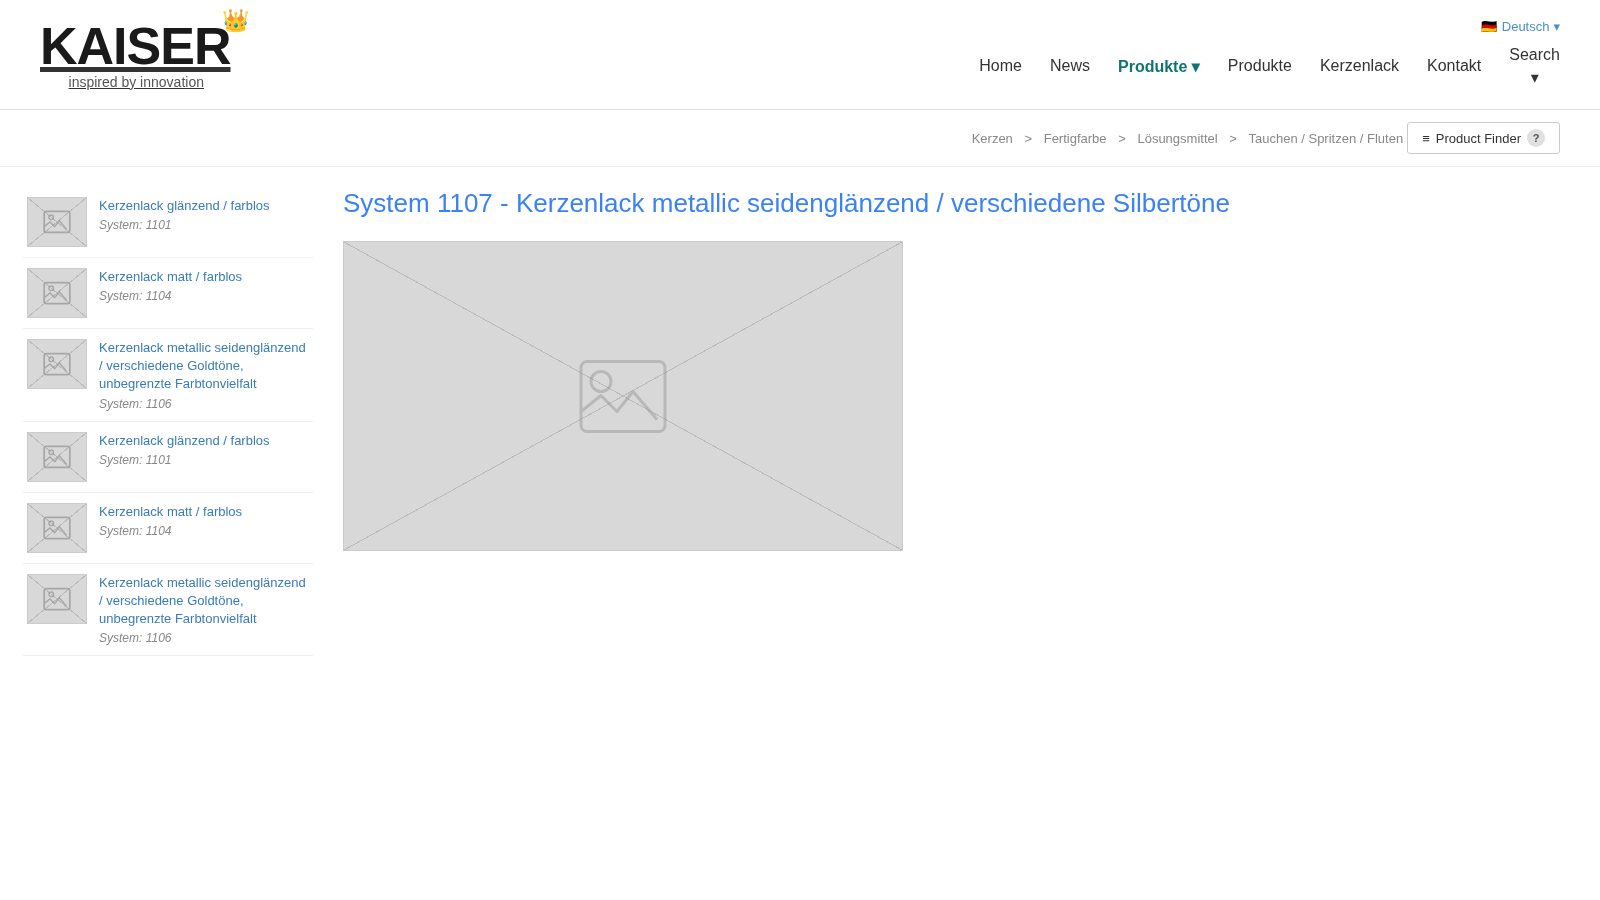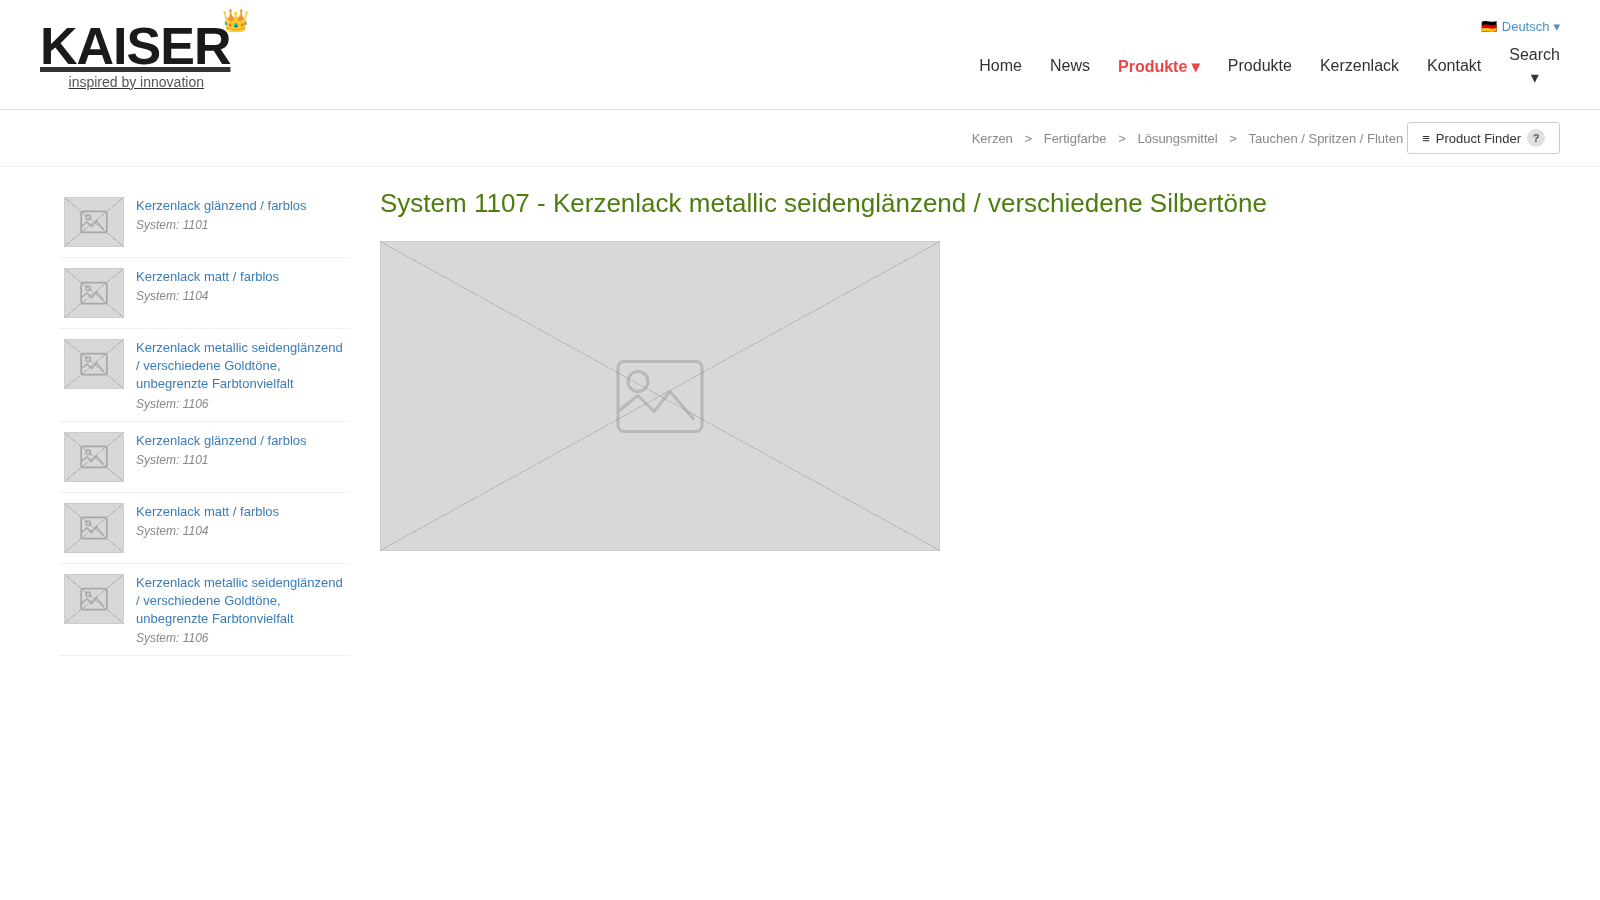--- a/index.html
+++ b/index.html
@@ -63,21 +63,21 @@
     }
     .nav-item {
       font-size: 16px;
       color: #333;
       cursor: pointer;
       text-decoration: none;
       padding: 4px 0;
     }
     .nav-item.active {
       font-weight: bold;
-      color: #ef4444;
+      color: #0f766e;
     }
     .nav-item.search-item {
       color: #333;
       display: flex;
       align-items: center;
       gap: 4px;
       flex-direction: column;
     }
 
     
@@ -118,21 +118,21 @@
       align-items: center;
       justify-content: center;
       font-size: 11px;
       color: #555;
       font-weight: bold;
     }
 
     
     .main-layout {
       display: flex;
-      padding: 20px 60px;
+      padding: 20px 23px;
       gap: 20px;
       max-width: 1600px;
     }
 
     
     .sidebar-list {
       width: 290px;
       flex-shrink: 0;
     }
     .list-item {
@@ -187,21 +187,21 @@
     }
 
     
     .content-area {
       flex: 1;
       padding: 0 10px;
     }
     .product-title {
       font-size: 26px;
       font-weight: normal;
-      color: #4d7c0f;
+      color: #3b82f6;
       margin-bottom: 20px;
       line-height: 1.3;
     }
     .product-image-placeholder {
       width: 100%;
       max-width: 560px;
       height: 310px;
       background: #d8d8d8;
       border: 1px solid #ccc;
       position: relative;

